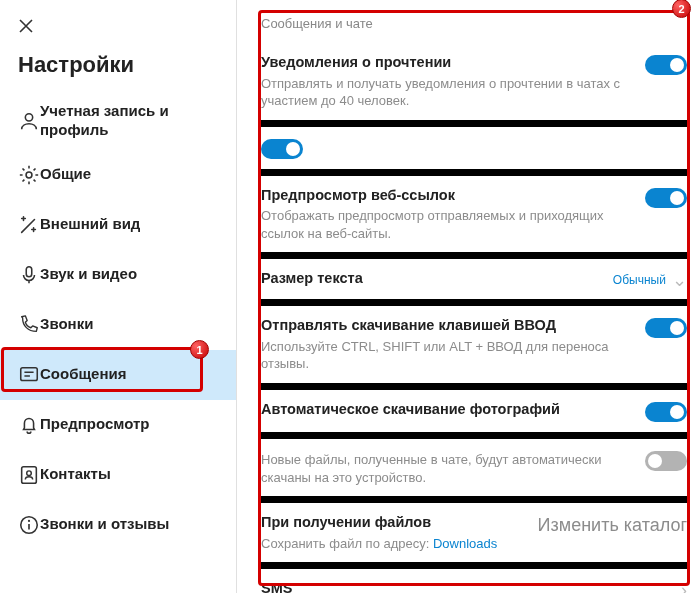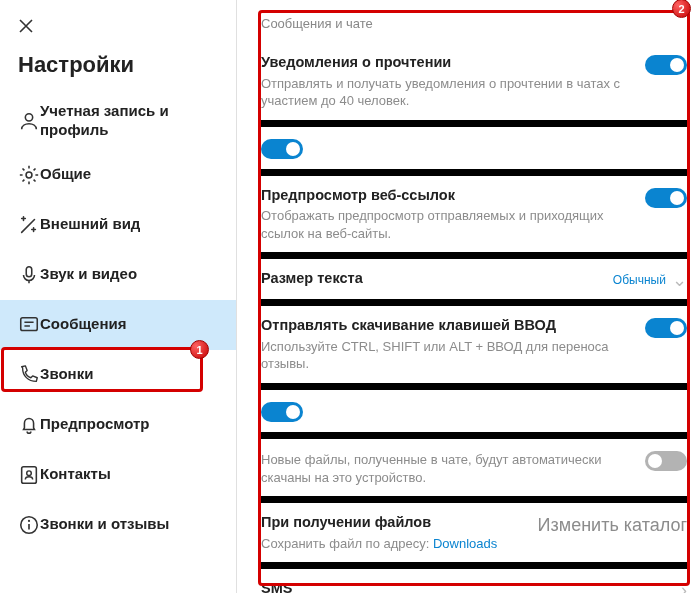--- a/index.html
+++ b/index.html
@@ -224,37 +224,37 @@
   <div class="nav-item">
     <span>
       <svg class="nav-icon" viewBox="0 0 24 24">
           <rect x="9" y="3" width="6" height="11" rx="3" stroke="#333" stroke-width="1.7" fill="none"></rect>
           <path d="M6 12a6 6 0 0012 0M12 18v3" stroke="#333" stroke-width="1.7" fill="none"></path>
         </svg>
     </span>
     <span class="nav-label">Звук и видео</span>
   </div>
 
+  <div class="nav-item">
+    <span>
+      <svg class="nav-icon" viewBox="0 0 24 24">
+          <path d="M5 4c0 9 6 15 15 15l1-4-5-2-2 2c-3-1-5-3-6-6l2-2-2-5-4 1z" stroke="#333" stroke-width="1.5" fill="none" stroke-linejoin="round"></path>
+        </svg>
+    </span>
+    <span class="nav-label">Звонки</span>
+  </div>
+
   <div class="nav-item selected">
     <span>
       <svg class="nav-icon" viewBox="0 0 24 24">
           <rect x="3" y="4" width="18" height="14" rx="2" stroke="#333" stroke-width="1.7" fill="none"></rect>
           <path d="M7 9h10M7 13h6" stroke="#333" stroke-width="1.7"></path>
         </svg>
     </span>
     <span class="nav-label">Сообщения</span>
-  </div>
-
-  <div class="nav-item">
-    <span>
-      <svg class="nav-icon" viewBox="0 0 24 24">
-          <path d="M5 4c0 9 6 15 15 15l1-4-5-2-2 2c-3-1-5-3-6-6l2-2-2-5-4 1z" stroke="#333" stroke-width="1.5" fill="none" stroke-linejoin="round"></path>
-        </svg>
-    </span>
-    <span class="nav-label">Звонки</span>
   </div>
 
   <div class="nav-item">
     <span>
       <svg class="nav-icon" viewBox="0 0 24 24">
           <path d="M6 17h12l-1-2V10a5 5 0 10-10 0v5l-1 2zM10 19a2 2 0 004 0" stroke="#333" stroke-width="1.7" fill="none"></path>
         </svg>
     </span>
     <span class="nav-label">Предпросмотр</span>
   </div>
@@ -326,20 +326,23 @@
       <div class="setting-text">
         <div class="setting-title">Отправлять скачивание клавишей ВВОД</div>
         <div class="setting-desc">Используйте CTRL, SHIFT или ALT + ВВОД для переноса отзывы.</div>
       </div>
       <div class="row-right">
           <div class="toggle on"></div>
         </div>
     </div>
 
     <div class="setting-row">
+      <div class="setting-text">
+        <div class="setting-title">Автоматическое скачивание фотографий</div>
+      </div>
       <div class="row-right">
           <div class="toggle on"></div>
         </div>
     </div>
 
     <div class="setting-row">
       <div class="setting-text">
         <div class="setting-desc">Новые файлы, полученные в чате, будут автоматически скачаны на это устройство.</div>
       </div>
       <div class="row-right">

